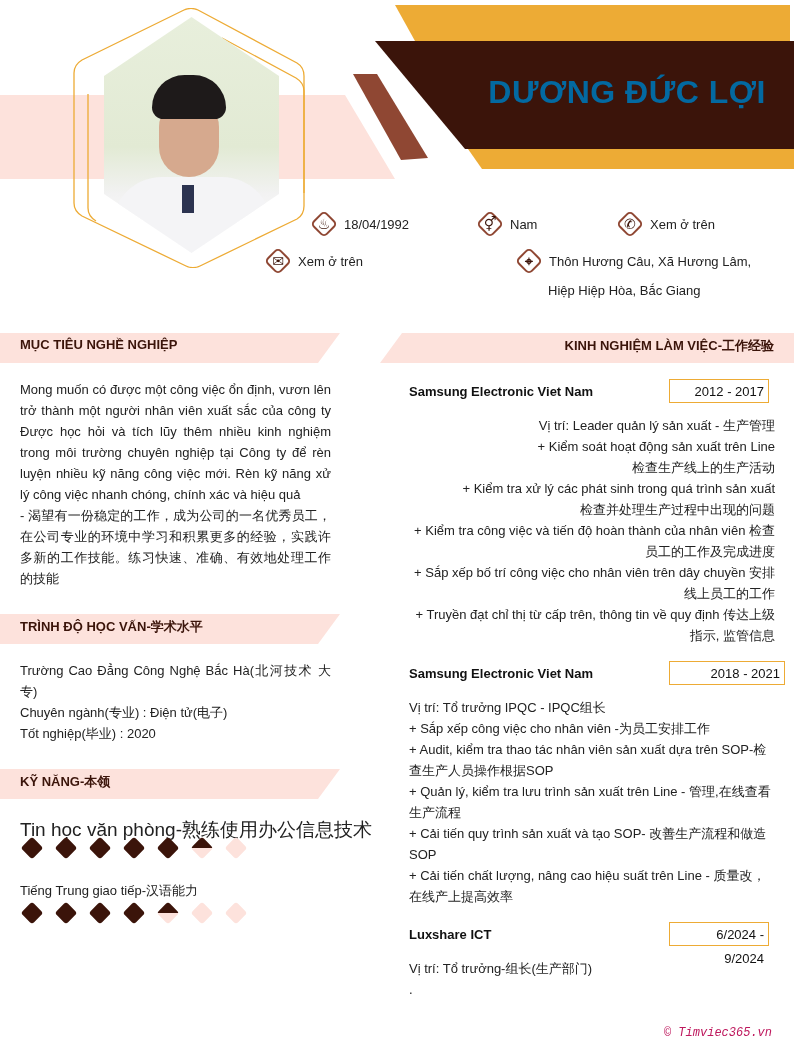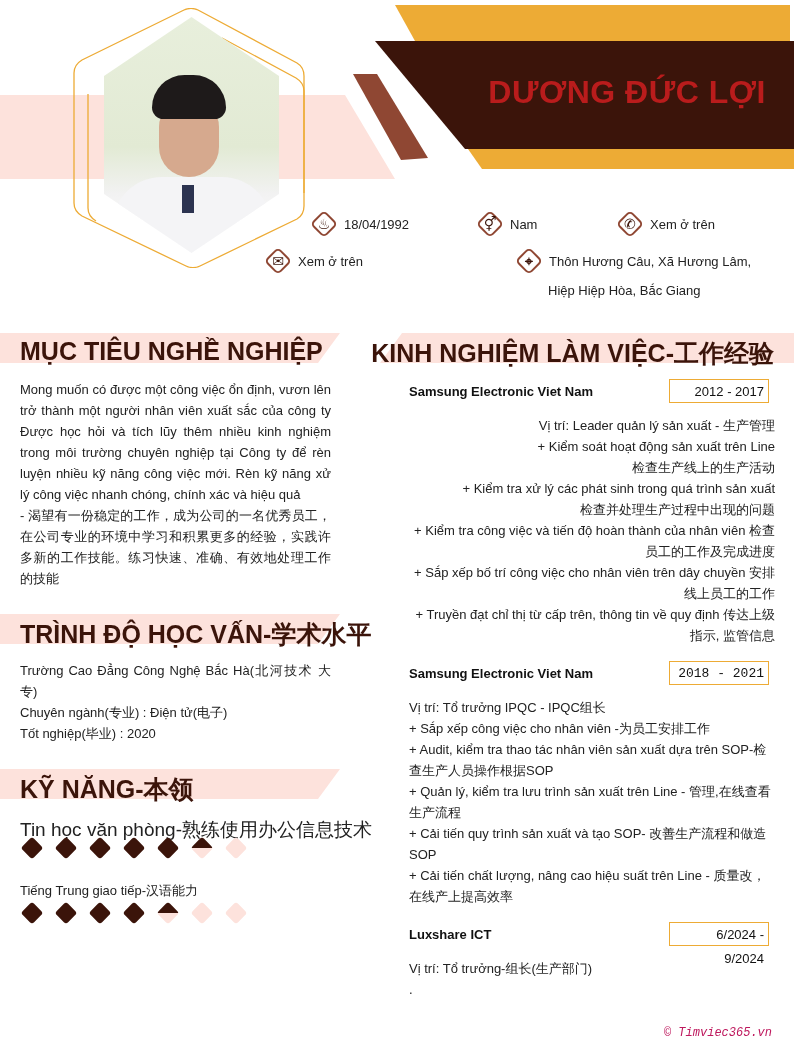--- a/index.html
+++ b/index.html
@@ -16,21 +16,21 @@
     clip-path: polygon(0 0, 345px 0, 395px 84px, 0 84px); }
   .gold-top { left: 395px; top: 5px; width: 395px; height: 36px; background: #edab35;
     clip-path: polygon(0 0, 100% 0, 100% 100%, 20px 100%); }
   .dark-banner { left: 375px; top: 41px; width: 419px; height: 108px; background: #3b140a;
     clip-path: polygon(0 0, 100% 0, 100% 100%, 90px 100%); }
   .gold-sub { left: 468px; top: 149px; width: 326px; height: 20px; background: #edab35;
     clip-path: polygon(0 0, 100% 0, 100% 100%, 14px 100%); }
   .rust-stripe { left: 353px; top: 74px; width: 75px; height: 86px; background: #8f4733;
     clip-path: polygon(0 0, 24px 0, 75px 84px, 48px 86px); }
 
-  .name { right: 34px; top: 74px; font-size: 32px; font-weight: bold; color: #b91c1c; letter-spacing: 0.5px; }
+  .name { right: 34px; top: 74px; font-size: 32px; font-weight: bold; color: #0369a1; letter-spacing: 0.5px; }
   .subtitle { left: 487px; top: 150px; font-size: 15px; color: #fff; margin-top: 36px; }
 
   
   .hex-outline { left: 72px; top: 8px; }
   .photo { left: 104px; top: 17px; width: 175px; height: 236px;
     clip-path: polygon(50% 0, 100% 25%, 100% 75%, 50% 100%, 0 75%, 0 25%);
     background: linear-gradient(180deg, #e8efdc 0%, #e2ead4 55%, #f2f2f2 75%, #ffffff 100%); overflow: hidden; }
   .photo .hair { position: absolute; left: 48px; top: 58px; width: 74px; height: 44px; background: #1e1a1a; border-radius: 40px 40px 14px 14px; }
   .photo .face { position: absolute; left: 55px; top: 82px; width: 60px; height: 78px; background: #d6a98e; border-radius: 28px 28px 30px 30px; }
   .photo .shirt { position: absolute; left: 8px; top: 160px; width: 160px; height: 90px; background: #f4f4f6; border-radius: 50px 50px 0 0; }
@@ -40,21 +40,21 @@
   .contact { display: flex; align-items: center; font-size: 13px; color: #222; }
   .ic { width: 32px; height: 32px; position: relative; margin-right: 4px; flex: 0 0 32px; }
   .ic .dia { position: absolute; left: 6px; top: 6px; width: 20px; height: 20px; border: 2.5px solid #8f4733; border-radius: 5px; transform: rotate(45deg); box-sizing: border-box; background:#fff; }
   .ic .glyph { position: absolute; left: 0; top: 0; width: 32px; height: 32px; display: flex; align-items: center; justify-content: center; color: #3b140a; font-size: 14px; font-weight: bold; }
 
   
   .sec-left { left: 0; width: 340px; height: 30px; background: #fde2dc;
     clip-path: polygon(0 0, 340px 0, 318px 30px, 0 30px); }
   .sec-right { left: 380px; width: 414px; height: 30px; background: #fde2dc;
     clip-path: polygon(22px 0, 414px 0, 414px 30px, 0 30px); }
-  .sec-title { font-size: 25px; font-weight: bold; color: #3b140a; white-space: nowrap; }
+  .sec-title { font-size: 13px; font-weight: bold; color: #3b140a; white-space: nowrap; }
 
   .para { font-size: 13px; line-height: 21px; color: #222; text-align: justify; }
 
   
   .dots { display: flex; gap: 12px; }
   .dot { width: 22px; height: 22px; position: relative; }
   .dot i { position: absolute; left: 3px; top: 3px; width: 16px; height: 16px; transform: rotate(45deg); border-radius: 3px; background: #fde2dc; overflow: hidden; }
   .dot.full i { background: #3b140a; }
   .dot.half i { background: linear-gradient(135deg, #3b140a 50%, #fde2dc 50%); }
 
@@ -203,21 +203,21 @@
   <div>+ Kiểm soát hoạt động sản xuất trên Line</div>
   <div style="white-space:pre;"> 检查生产线上的生产活动</div>
   <div>+ Kiểm tra xử lý các phát sinh trong quá trình sản xuất</div>
   <div style="white-space:pre;"> 检查并处理生产过程中出现的问题</div>
   <div>+ Kiểm tra công việc và tiến độ hoàn thành của nhân viên  检查员工的工作及完成进度</div>
   <div>+ Sắp xếp bố trí công việc cho nhân viên trên dây chuyền 安排线上员工的工作</div>
   <div>+ Truyền đạt chỉ thị từ cấp trên, thông tin về quy định 传达上级指示, 监管信息</div>
 </div>
 
 <div class="abs job-co" style="left:409px; top:666px;">Samsung Electronic Viet Nam</div>
-<div class="abs job-date" style="left:669px; top:661px; width:100px;font-family:Liberation Mono, monospace;">2018 - 2021</div>
+<div class="abs job-date" style="left:669px; top:661px; width:116px;">2018 - 2021</div>
 <div class="abs job-body" style="left:409px; top:697px; width:366px;">
   <div>Vị trí: Tổ trưởng IPQC - IPQC组长</div>
   <div>+ Sắp xếp công việc cho nhân viên -为员工安排工作</div>
   <div>+ Audit, kiểm tra thao tác nhân viên sản xuất dựa trên SOP-检查生产人员操作根据SOP</div>
   <div>+ Quản lý, kiểm tra lưu trình sản xuất trên Line - 管理,在线查看生产流程</div>
   <div>+ Cải tiến quy trình sản xuất và tạo SOP- 改善生产流程和做造SOP</div>
   <div>+ Cải tiến chất lượng, nâng cao hiệu suất trên Line - 质量改，在线产上提高效率</div>
 </div>
 
 <div class="abs job-co" style="left:409px; top:927px;">Luxshare ICT</div>

